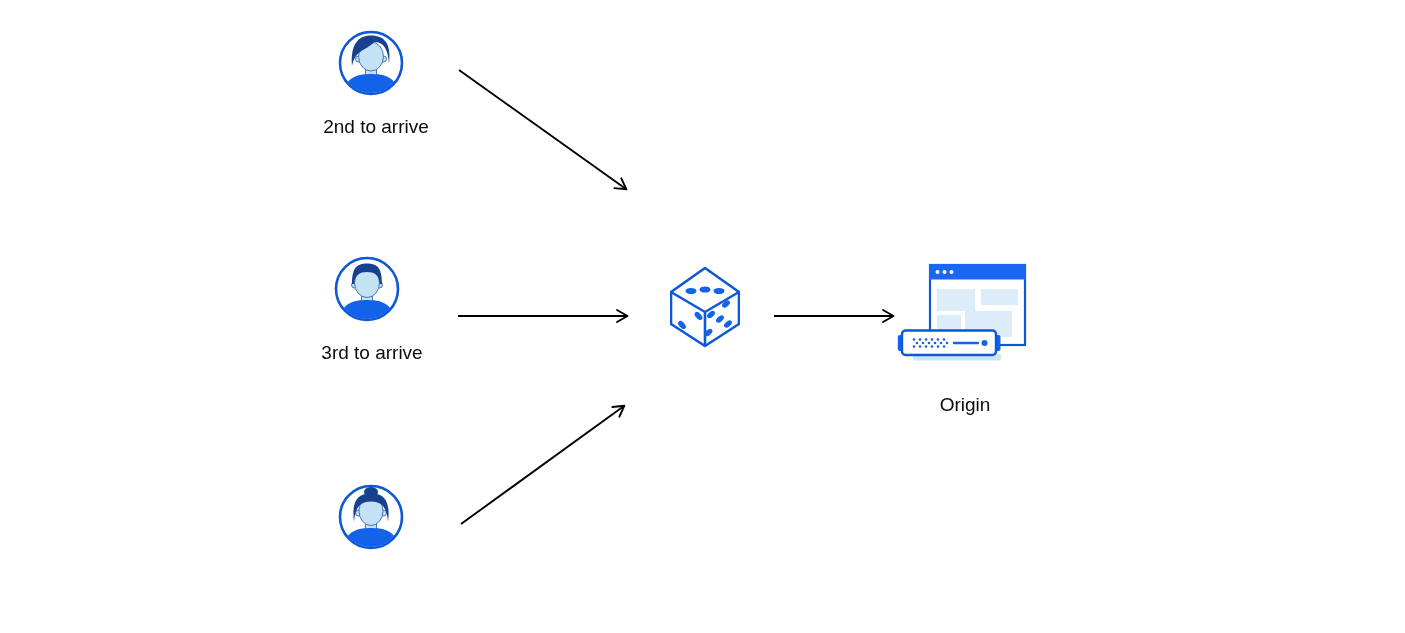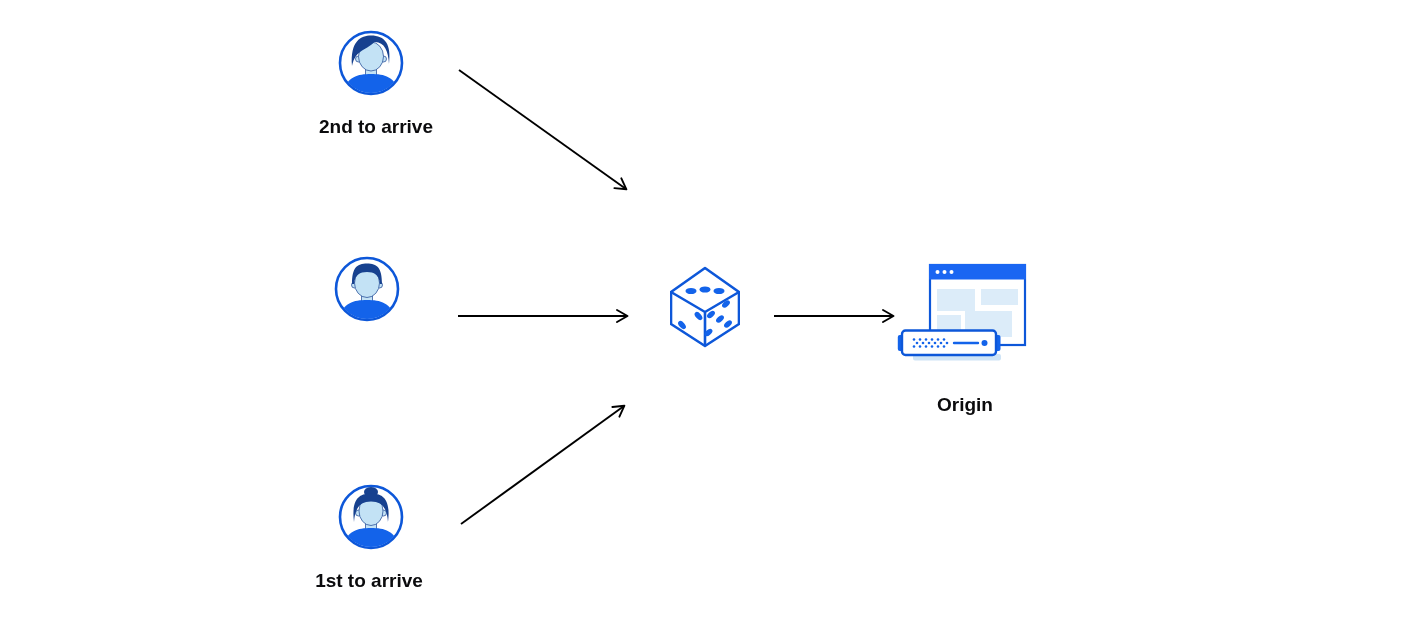--- a/index.html
+++ b/index.html
@@ -16,21 +16,20 @@
     overflow: hidden;
   }
   .abs { position: absolute; }
   .node-label {
     position: absolute;
     font-size: 19px;
     line-height: 24px;
     color: #0b0b0d;
     text-align: center;
     white-space: nowrap;
-    font-weight: bold;
   }
   #arrows-layer {
     position: absolute;
     left: 0; top: 0;
     pointer-events: none;
   }
 </style>
 </head>
 <body>
 
@@ -79,41 +78,41 @@
       <g clip-path="url(#cB)">
         <rect x="27.5" y="31" width="11" height="17" rx="3" fill="#c3e2f5" stroke="#17418f" stroke-width="0.7"></rect>
         <path d="M5,66 C7,47 19,44 33,44 C47,44 59,47 61,66 Z" fill="#1363ea"></path>
         <circle cx="20.5" cy="29" r="3" fill="#c3e2f5" stroke="#17418f" stroke-width="0.7"></circle>
         <circle cx="45.5" cy="29" r="3" fill="#c3e2f5" stroke="#17418f" stroke-width="0.7"></circle>
         <ellipse cx="33" cy="27" rx="12.5" ry="14.5" fill="#c3e2f5" stroke="#17418f" stroke-width="0.7"></ellipse>
         <path d="M18,28 C18,11.5 23,7.5 33,7.5 C43,7.5 48,11.5 48,28 L46,28 C45,18.5 40,16 33,16 C26,16 21,18.5 20,28 Z" fill="#17418f"></path>
       </g>
     </svg>
   </div>
+  <div class="node-label" style="left:292px; top:341px; width:160px;">3rd to arrive</div>
 
   <div class="abs" style="left:338px; top:484px;">
     <svg width="66" height="66" viewBox="0 0 66 66">
       <defs>
           <clipPath id="cC">
             <circle cx="33" cy="33" r="30"></circle>
           </clipPath>
         </defs>
       <circle cx="33" cy="33" r="31" fill="#ffffff" stroke="#0d57d9" stroke-width="2.6"></circle>
       <g clip-path="url(#cC)">
         <rect x="27.5" y="31" width="11" height="17" rx="3" fill="#c3e2f5" stroke="#17418f" stroke-width="0.7"></rect>
         <path d="M5,66 C7,47 19,44 33,44 C47,44 59,47 61,66 Z" fill="#1363ea"></path>
         <ellipse cx="33" cy="8" rx="7" ry="5" fill="#17418f"></ellipse>
         <circle cx="20.5" cy="29" r="3" fill="#c3e2f5" stroke="#17418f" stroke-width="0.7"></circle>
         <circle cx="45.5" cy="29" r="3" fill="#c3e2f5" stroke="#17418f" stroke-width="0.7"></circle>
         <ellipse cx="33" cy="27" rx="12" ry="14.5" fill="#c3e2f5" stroke="#17418f" stroke-width="0.7"></ellipse>
         <path d="M16,38 C13,14 22,9.5 33,9.5 C44,9.5 53,14 50,38 C49,24 44,17.5 33,17.5 C22,17.5 17,24 16,38 Z" fill="#17418f"></path>
       </g>
     </svg>
   </div>
-  <div class="node-label" style="left:289px; top:569px; width:160px;">1st to arrive</div>
 
   <div class="abs" style="left:670px; top:266px;">
     <svg width="70" height="82" viewBox="0 0 70 82">
       <path d="M35,2 L69,26 L69,58 L35,80 L1,58 L1,26 Z" fill="#ffffff" stroke="#0d57d9" stroke-width="2.6" stroke-linejoin="round"></path>
       <path d="M1,26 L35,46 L69,26 M35,46 L35,80" fill="none" stroke="#0d57d9" stroke-width="2.6" stroke-linejoin="round"></path>
 
       <ellipse cx="21" cy="25" rx="5.5" ry="3.1" fill="#1363ea"></ellipse>
       <ellipse cx="35" cy="23.5" rx="5.5" ry="3.1" fill="#1363ea"></ellipse>
       <ellipse cx="49" cy="25" rx="5.5" ry="3.1" fill="#1363ea"></ellipse>
 

